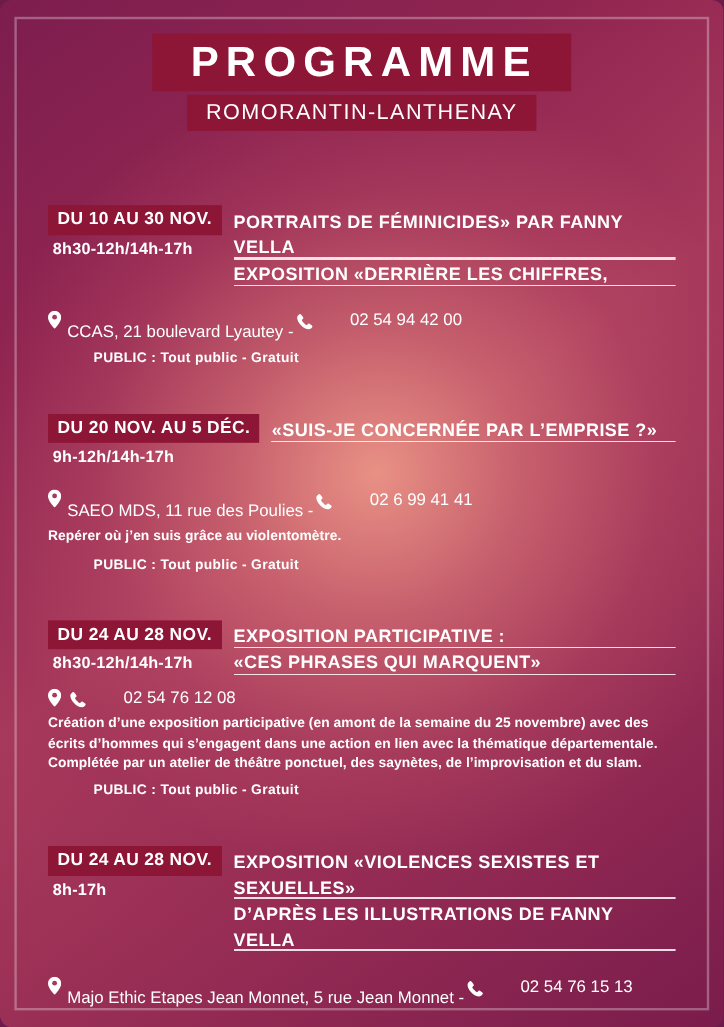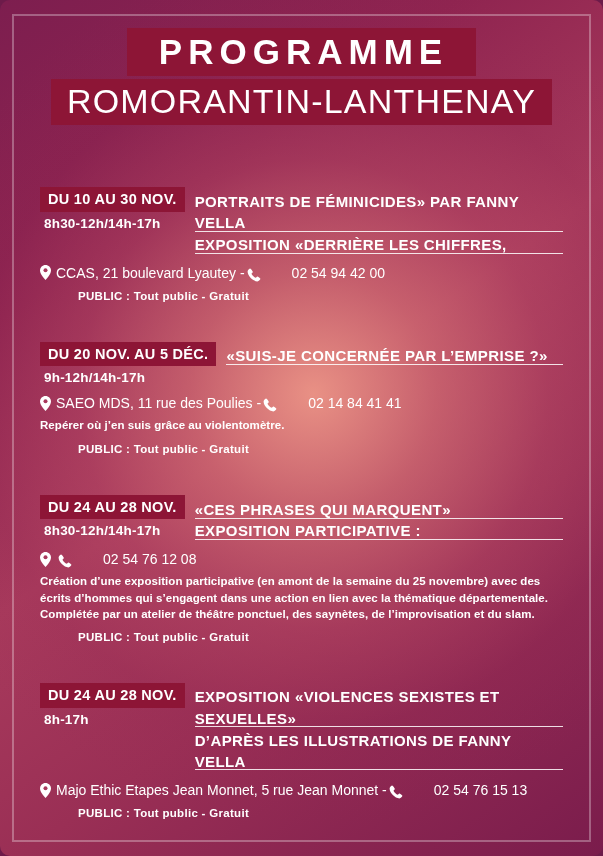--- a/index.html
+++ b/index.html
@@ -44,21 +44,21 @@
     font-weight: bold;
     font-size: 35px;
     letter-spacing: 6px;
     padding: 6px 28px 7px 32px;
     line-height: 1;
   }
   .title-sub {
     display: inline-block;
     background: #8d1536;
     color: #ffffff;
-    font-size: 34px;
+    font-size: 18px;
     letter-spacing: 1.2px;
     padding: 5px 16px 7px 16px;
     line-height: 1;
     margin-top: 3px;
   }
   
   .events {
     margin-top: 62px;
     padding: 0 26px;
   }
@@ -132,21 +132,21 @@
   .pin svg { display:block; }
   .phone-ico {
     display: inline-block;
     width: 14px;
     height: 14px;
     margin: 0 4px 0 2px;
     position: relative;
     top: 2px;
     flex: 0 0 auto;
   }
-  .loc-text { white-space: nowrap; }
+  .loc-text { white-space: nowrap; margin-top: 19px; }
   .phone-text { white-space: nowrap; padding-left: 27px; }
   .desc {
     color: #ffffff;
     font-size: 11.5px;
     font-weight: bold;
     line-height: 1.42;
     margin-top: 6px;
     letter-spacing: 0.05px;
   }
   .public {
@@ -217,35 +217,35 @@
                 <path d="M5.5 0C2.46 0 0 2.46 0 5.5C0 9.6 5.5 15 5.5 15S11 9.6 11 5.5C11 2.46 8.54 0 5.5 0Z" fill="#ffffff"></path>
                 <circle cx="5.5" cy="5.3" r="2.0" fill="#a8385c"></circle>
               </svg>
           </span>
           <span class="loc-text">SAEO MDS, 11 rue des Poulies -</span>
           <span class="phone-ico">
             <svg width="14" height="14" viewBox="0 0 14 14">
                 <path d="M3.2 0.6C2.4 0.6 0.6 2.2 0.6 3.6c0 4.4 5.4 9.8 9.8 9.8 1.4 0 3-1.8 3-2.6 0-0.5-2.6-2.3-3.1-2.3-0.5 0-1.2 1.3-1.7 1.3-0.9 0-4-3.1-4-4 0-0.5 1.3-1.2 1.3-1.7C5.9 3.5 3.8 0.6 3.2 0.6Z" fill="#ffffff"></path>
               </svg>
           </span>
-          <span class="phone-text">02 14 84 41 41</span>
+          <span class="phone-text">02 6 99 41 41</span>
         </div>
         <div class="desc">Repérer où j’en suis grâce au violentomètre.</div>
         <div class="public">PUBLIC : Tout public - Gratuit</div>
       </div>
 
       <div class="event">
         <div class="event-head">
           <div class="date-col">
             <div class="date-badge">DU 24 AU 28 NOV.</div>
             <div class="hours">8h30-12h/14h-17h</div>
           </div>
           <div class="title-col">
+            <span class="ev-title indent">EXPOSITION PARTICIPATIVE :</span>
             <span class="ev-title ev-title-line2">«CES PHRASES QUI MARQUENT»</span>
-            <span class="ev-title indent">EXPOSITION PARTICIPATIVE :</span>
           </div>
         </div>
         <div class="loc-row">
           <span class="pin">
             <svg width="11" height="15" viewBox="0 0 11 15">
                 <path d="M5.5 0C2.46 0 0 2.46 0 5.5C0 9.6 5.5 15 5.5 15S11 9.6 11 5.5C11 2.46 8.54 0 5.5 0Z" fill="#ffffff"></path>
                 <circle cx="5.5" cy="5.3" r="2.0" fill="#a8385c"></circle>
               </svg>
           </span>
           <span class="phone-ico">

